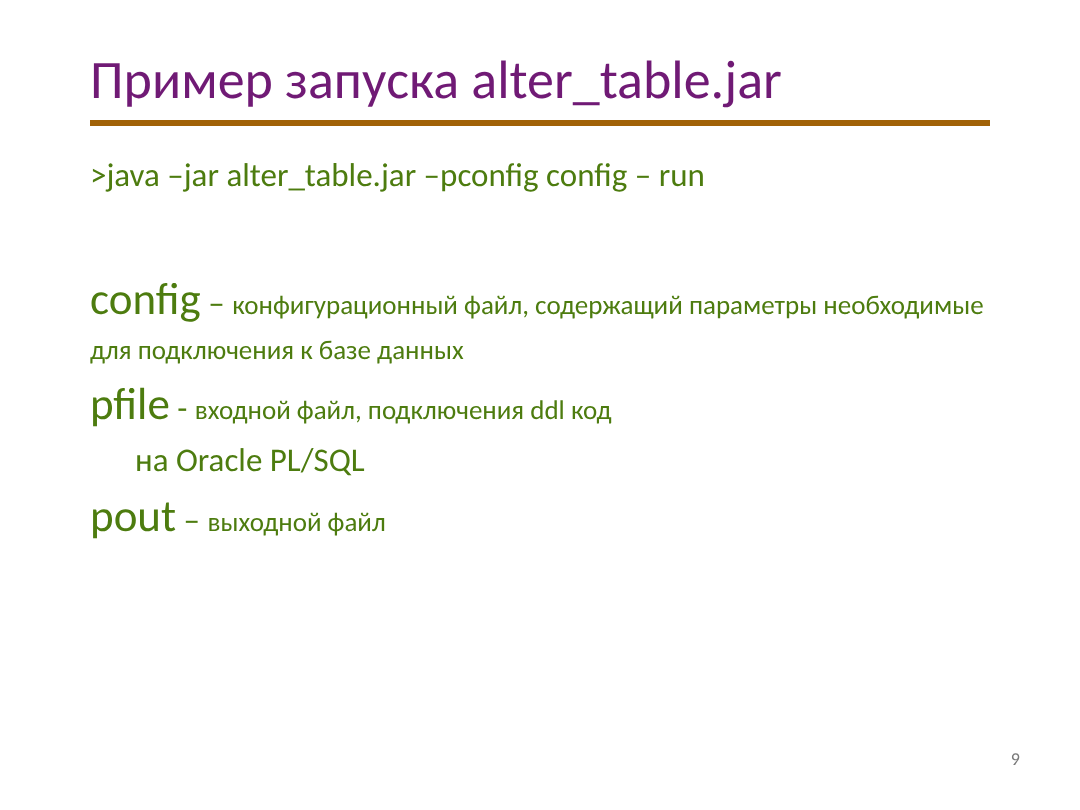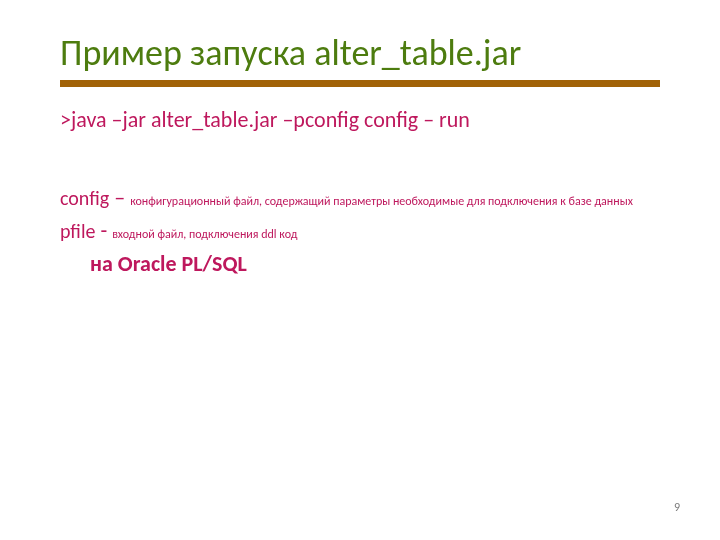--- a/index.html
+++ b/index.html
@@ -15,38 +15,38 @@
   .slide {
     position: relative;
     width: 720px;
     height: 540px;
     box-sizing: border-box;
     padding: 34px 60px 0 60px;
   }
   .title {
     font-size: 36px;
     font-weight: 400;
-    color: #4d7c0f;
-    border-bottom: 7px solid #a16207;
+    color: #701a75;
+    border-bottom: 4px solid #a16207;
     padding-bottom: 6px;
     margin: 0 0 20px 0;
     line-height: 1.1;
   }
   .body {
     font-size: 22px;
     line-height: 1.22;
-    color: #be185d;
+    color: #4d7c0f;
   }
   .cmd1 { margin: 0; }
   .cmd2 { margin: 0 0 0 28px; }
   .spacer { height: 52px; }
   .desc { margin: 0 0 6px 0; }
-  .desc-indent { margin: 0 0 6px 30px; font-weight: bold; }
-  .small { font-size: 12px; }
-  .cmdword { font-size: 20px; }
+  .desc-indent { margin: 0 0 6px 30px; }
+  .small { font-size: 18px; }
+  .cmdword { font-size: 30px; }
   .page-number {
     position: absolute;
     right: 40px;
     bottom: 26px;
     font-size: 12px;
     color: #7a7a7a;
   }
 </style>
 </head>
 <body>
@@ -63,16 +63,19 @@
       <span class="cmdword">config</span><span> – </span><span class="small">конфигурационный файл, содержащий параметры необходимые для подключения к базе данных</span>
     </p>
 
     <p class="desc">
       <span class="cmdword">pfile</span><span>  - </span><span class="small">входной файл, подключения ddl код</span>
     </p>
     <p class="desc-indent">
       <span>на Oracle PL/SQL</span>
     </p>
 
+    <p class="desc">
+      <span class="cmdword">pout</span><span> – </span><span class="small">выходной файл</span>
+    </p>
   </div>
 
   <div class="page-number">9</div>
 </div>
 
 </body></html>

